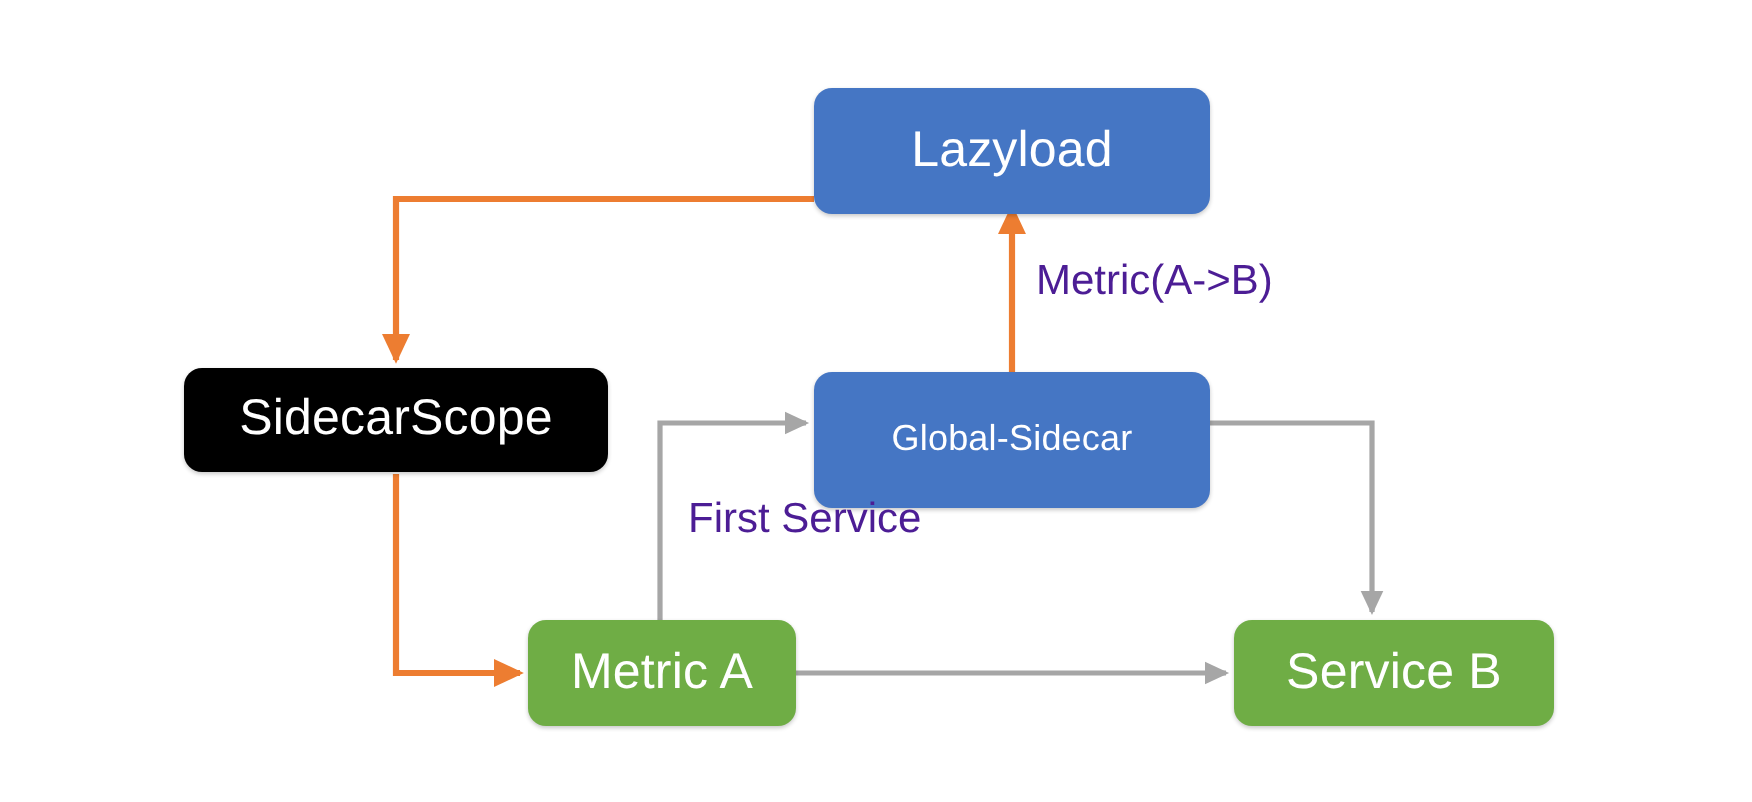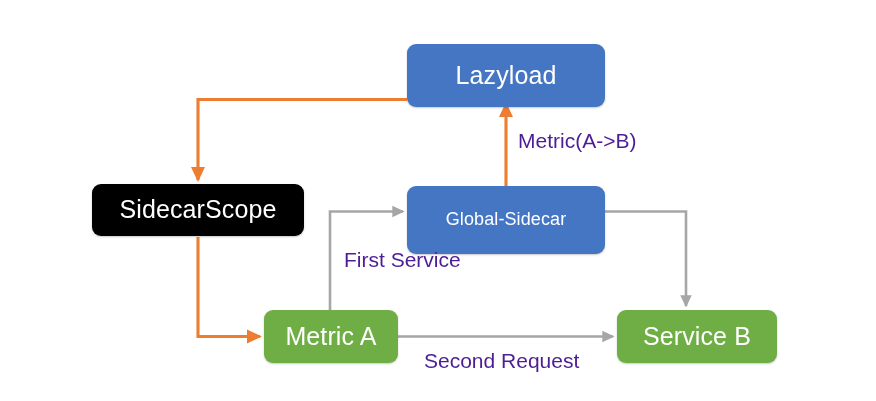--- a/index.html
+++ b/index.html
@@ -133,15 +133,14 @@
   </div>
 
   <div class="node green" id="node-service-b">
     <span>Service B</span>
   </div>
 
   <div class="edge-label" id="label-metric">Metric(A-&gt;B)</div>
 
   <div class="edge-label" id="label-first-request">First Service</div>
 
-  <div class="edge-label" id="label-second-request">Second Request</div>
 
 </div>
 
 </body></html>

